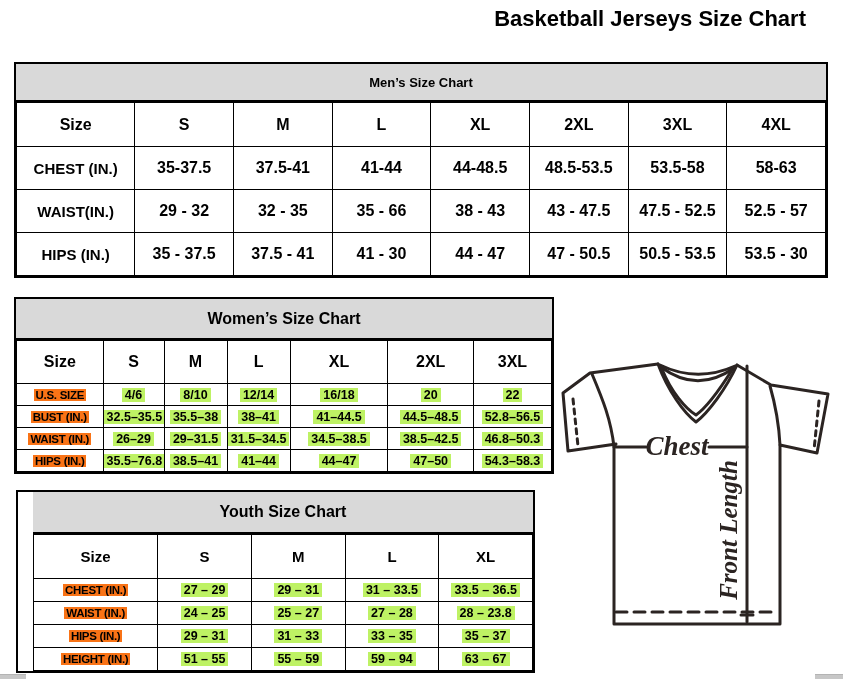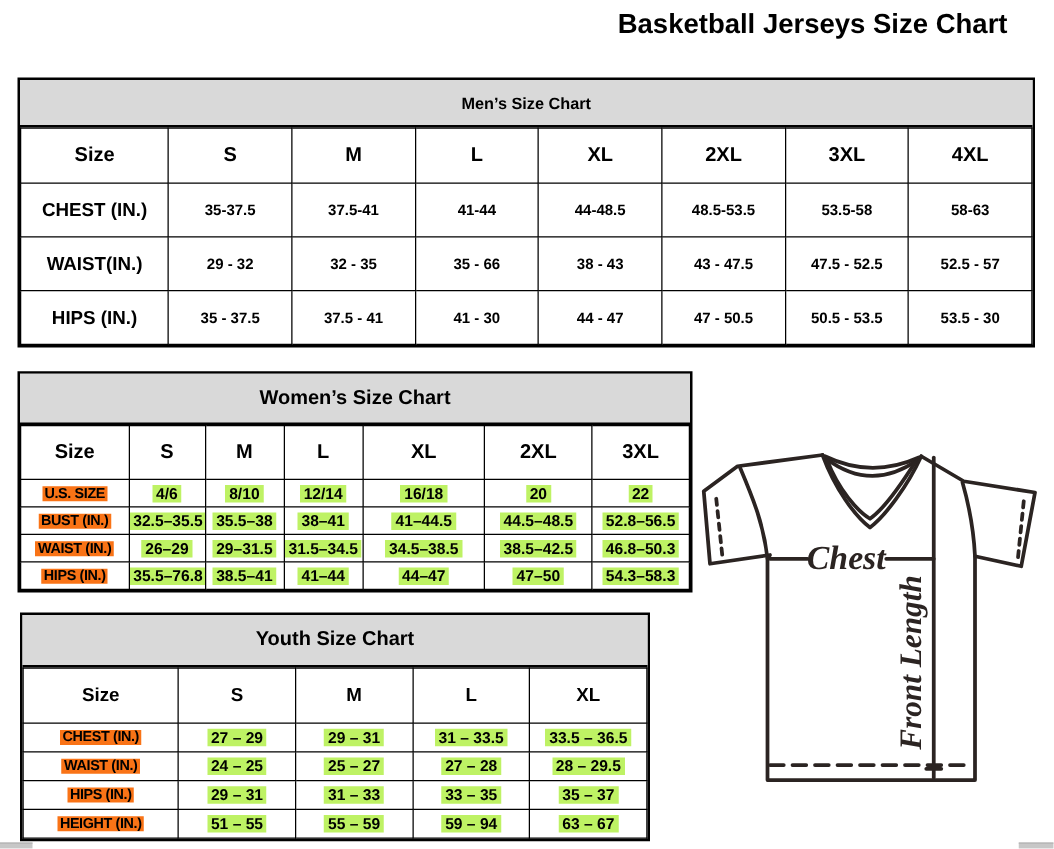--- a/index.html
+++ b/index.html
@@ -10,34 +10,34 @@
   .chart{position:absolute;border:2px solid #000;background:#fff;}
   .chart-title{background:#d9d9d9;font-weight:bold;display:flex;align-items:center;
         justify-content:center;border-bottom:2px solid #000;}
   table{border-collapse:collapse;width:100%;table-layout:fixed;}
   th,td{border:1px solid #000;text-align:center;vertical-align:middle;
         font-weight:bold;padding:0;overflow:hidden;white-space:nowrap;}
   
   #mens{left:14px;top:62px;width:810px;}
   #mens .chart-title{height:36px;font-size:13px;}
   #mens thead tr{height:44px;} #mens tbody tr{height:43px;}
-  #mens th{font-size:16px;} #mens td{font-size:12px;}
+  #mens th{font-size:16px;} #mens td{font-size:16px;}
   #mens td:first-child{font-size:15px;}
   #mens th:first-child{width:14.5%;}
   
   #womens{left:14px;top:297px;width:536px;}
   #womens .chart-title{height:39px;font-size:16px;}
   #womens thead tr{height:43px;} #womens tbody tr{height:22px;}
   #womens th{font-size:16px;} #womens td{font-size:12.5px;}
   #womens td:first-child{font-size:11.5px;letter-spacing:-0.3px;}
   #womens th:nth-child(1){width:16%;} #womens th:nth-child(2){width:11.2%;}
   #womens th:nth-child(3){width:11.6%;} #womens th:nth-child(4){width:11.6%;}
   #womens th:nth-child(5){width:18.1%;} #womens th:nth-child(6){width:15.8%;}
   
-  #youth{left:16px;top:490px;width:500px;}
+  #youth{left:16px;top:490px;width:500px;padding-left:15px;}
   #youth .chart-title{height:40px;font-size:16px;}
   #youth thead tr{height:44px;} #youth tbody tr{height:23px;}
   #youth th{font-size:15px;} #youth td{font-size:12.5px;}
   #youth td:first-child{font-size:11.5px;letter-spacing:-0.3px;}
   #youth th:first-child{width:24.7%;}
   
   .highlight td .hl{background:#bef264;padding:0 3px;}
   .highlight td:first-child .hl{background:#f97316;padding:0 2px;}
   
   #jersey{position:absolute;left:556px;top:358px;width:284px;height:276px;}
@@ -176,21 +176,21 @@
             <td><span class="hl">27 – 29</span></td>
             <td><span class="hl">29 – 31</span></td>
             <td><span class="hl">31 – 33.5</span></td>
             <td><span class="hl">33.5 – 36.5</span></td>
           </tr>
           <tr>
             <td><span class="hl">WAIST (IN.)</span></td>
             <td><span class="hl">24 – 25</span></td>
             <td><span class="hl">25 – 27</span></td>
             <td><span class="hl">27 – 28</span></td>
-            <td><span class="hl">28 – 29.5</span></td>
+            <td><span class="hl">28 – 23.8</span></td>
           </tr>
           <tr>
             <td><span class="hl">HIPS (IN.)</span></td>
             <td><span class="hl">29 – 31</span></td>
             <td><span class="hl">31 – 33</span></td>
             <td><span class="hl">33 – 35</span></td>
             <td><span class="hl">35 – 37</span></td>
           </tr>
           <tr>
             <td><span class="hl">HEIGHT (IN.)</span></td>

